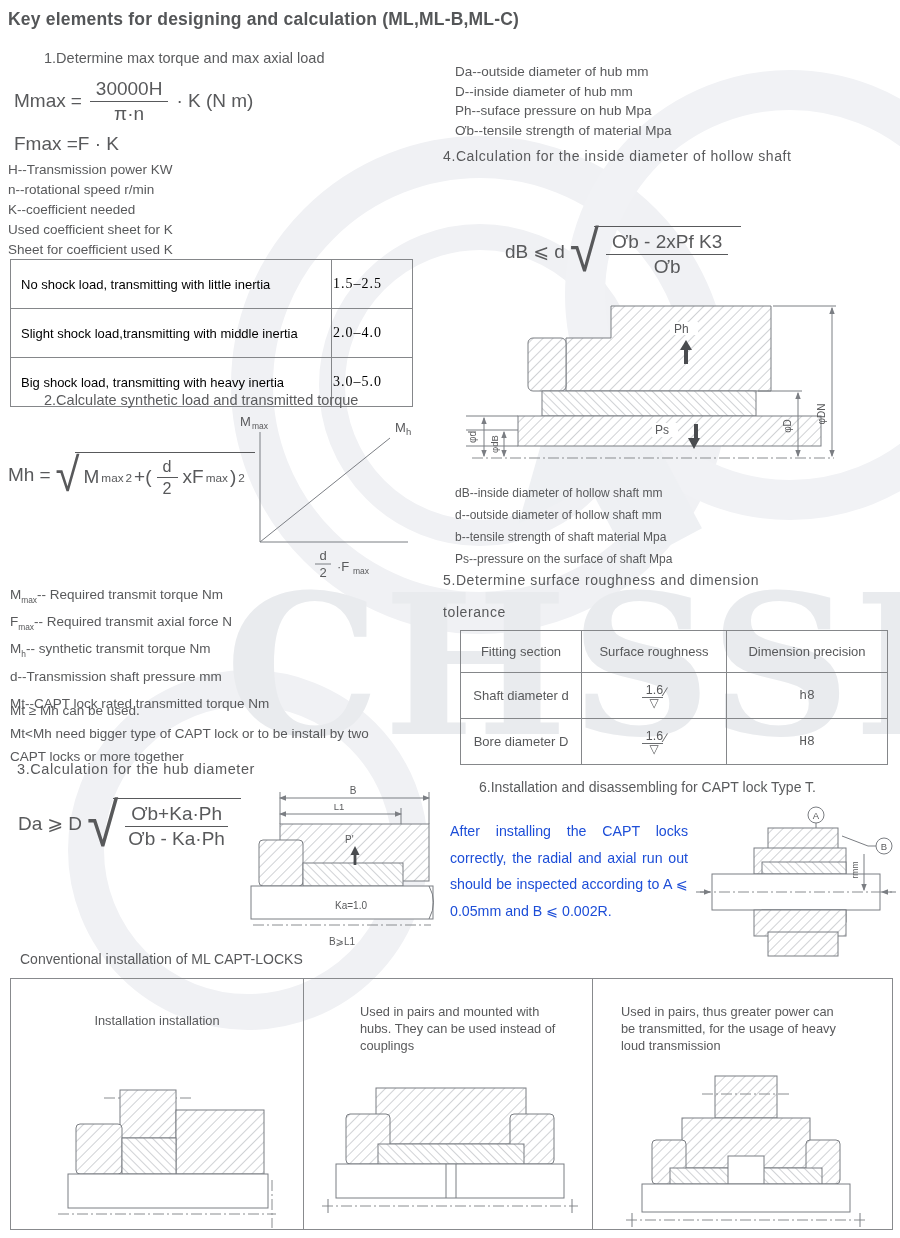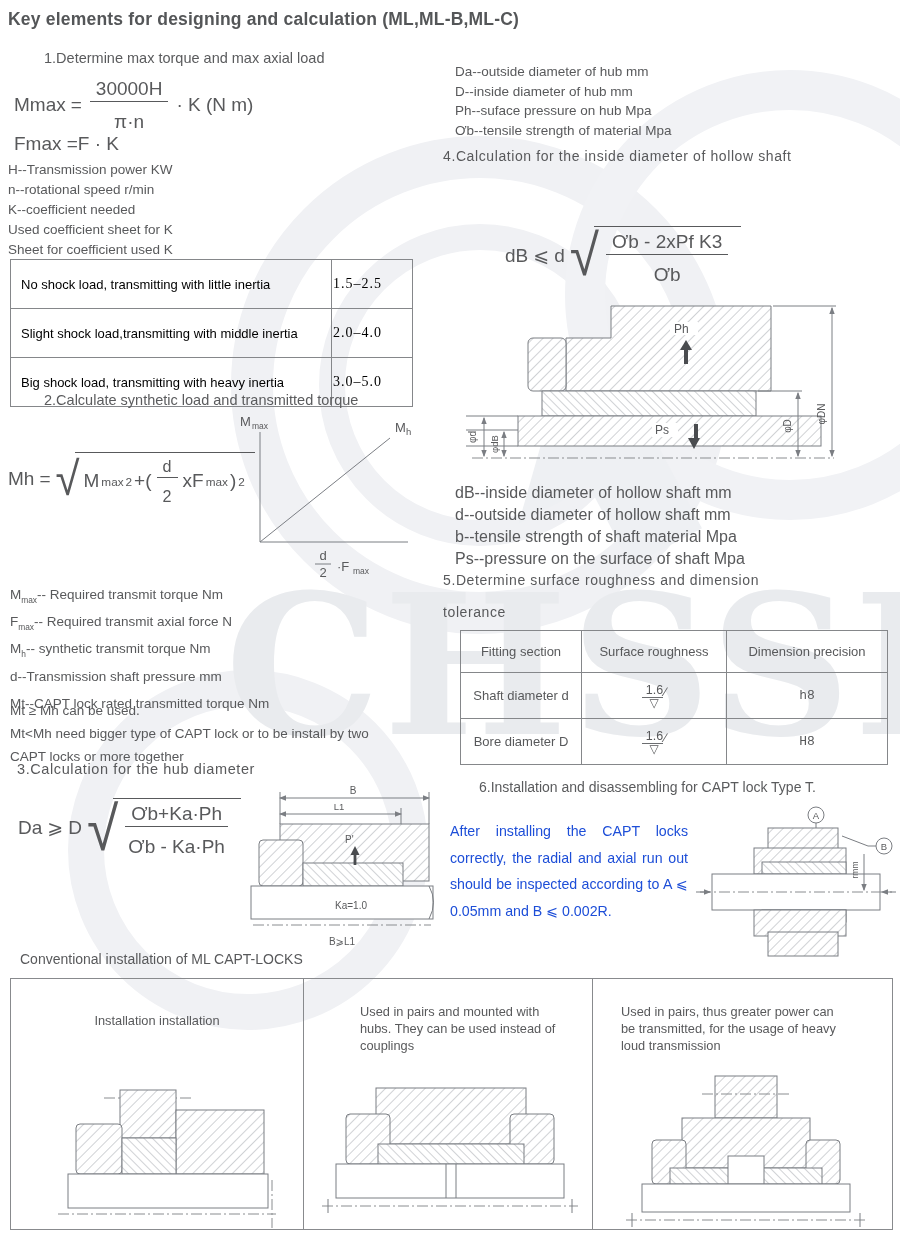--- a/index.html
+++ b/index.html
@@ -16,21 +16,21 @@
   .h-sec{font-size:14.5px;color:#5a5b5d;margin-left:36px;}
   .h-sp{font-size:14px;letter-spacing:.6px;}
   .lines{font-size:13.5px;line-height:20px;}
   .lines2{font-size:13.5px;line-height:21.5px;}
   sub{font-size:.62em;}
   sup{font-size:.62em;}
   
   .formula{display:inline-flex;align-items:center;font-size:19px;gap:5px;white-space:nowrap;color:#58595b;}
   .frac{display:inline-flex;flex-direction:column;align-items:center;text-align:center;margin:0 3px;}
   .frac .num{border-bottom:1.6px solid #58595b;padding:0 6px 1px;line-height:1.15;}
-  .frac .den{padding-top:1px;line-height:1.15;margin-top:8px;}
+  .frac .den{padding-top:1px;line-height:1.15;}
   .frac.sm{font-size:.85em;}
   .sqrt{display:inline-flex;align-items:center;}
   .rad{font-size:2.3em;line-height:.78;font-weight:400;transform:scaleY(1.08);margin-right:-5px;}
   .rcd{border-top:1.6px solid #58595b;padding:4px 10px 0 9px;display:inline-flex;align-items:center;gap:2px;}
   
   table.k{border-collapse:collapse;background:transparent;}
   table.k td{border:1px solid #85878a;color:#000000;}
   td.kd{padding:4px 10px;width:300px;height:40px;font-size:13px;}
   td.kv{width:78px;text-align:left;font-family:"Liberation Serif","DejaVu Serif",serif;
         font-size:14px;letter-spacing:1px;}
@@ -181,21 +181,21 @@
     <span class="sqrt">
       <span class="rad" style="font-size:2.8em;">√</span>
       <span class="rcd">
         <span class="frac">
           <span class="num">Ơb - 2xPf  K3</span>
           <span class="den">Ơb</span>
         </span>
       </span>
     </span>
   </div>
-  <div class="abs z" style="left:455px;top:482px;font-size:16px;line-height:22px;">
+  <div class="abs z" style="left:455px;top:482px;font-size:12px;line-height:22px;">
     <div>dB--inside diameter of hollow shaft mm</div>
     <div>d--outside diameter of hollow shaft mm</div>
     <div>b--tensile strength of shaft material Mpa</div>
     <div>Ps--pressure on the surface of shaft Mpa</div>
   </div>
   <div class="abs z h-sp" style="left:443px;top:572px;">5.Determine surface roughness and dimension</div>
   <div class="abs z h-sp" style="left:443px;top:604px;">tolerance</div>
   <table class="t5 abs z" style="left:460px;top:630px;">
     <tbody>
         <tr class="t5h">

